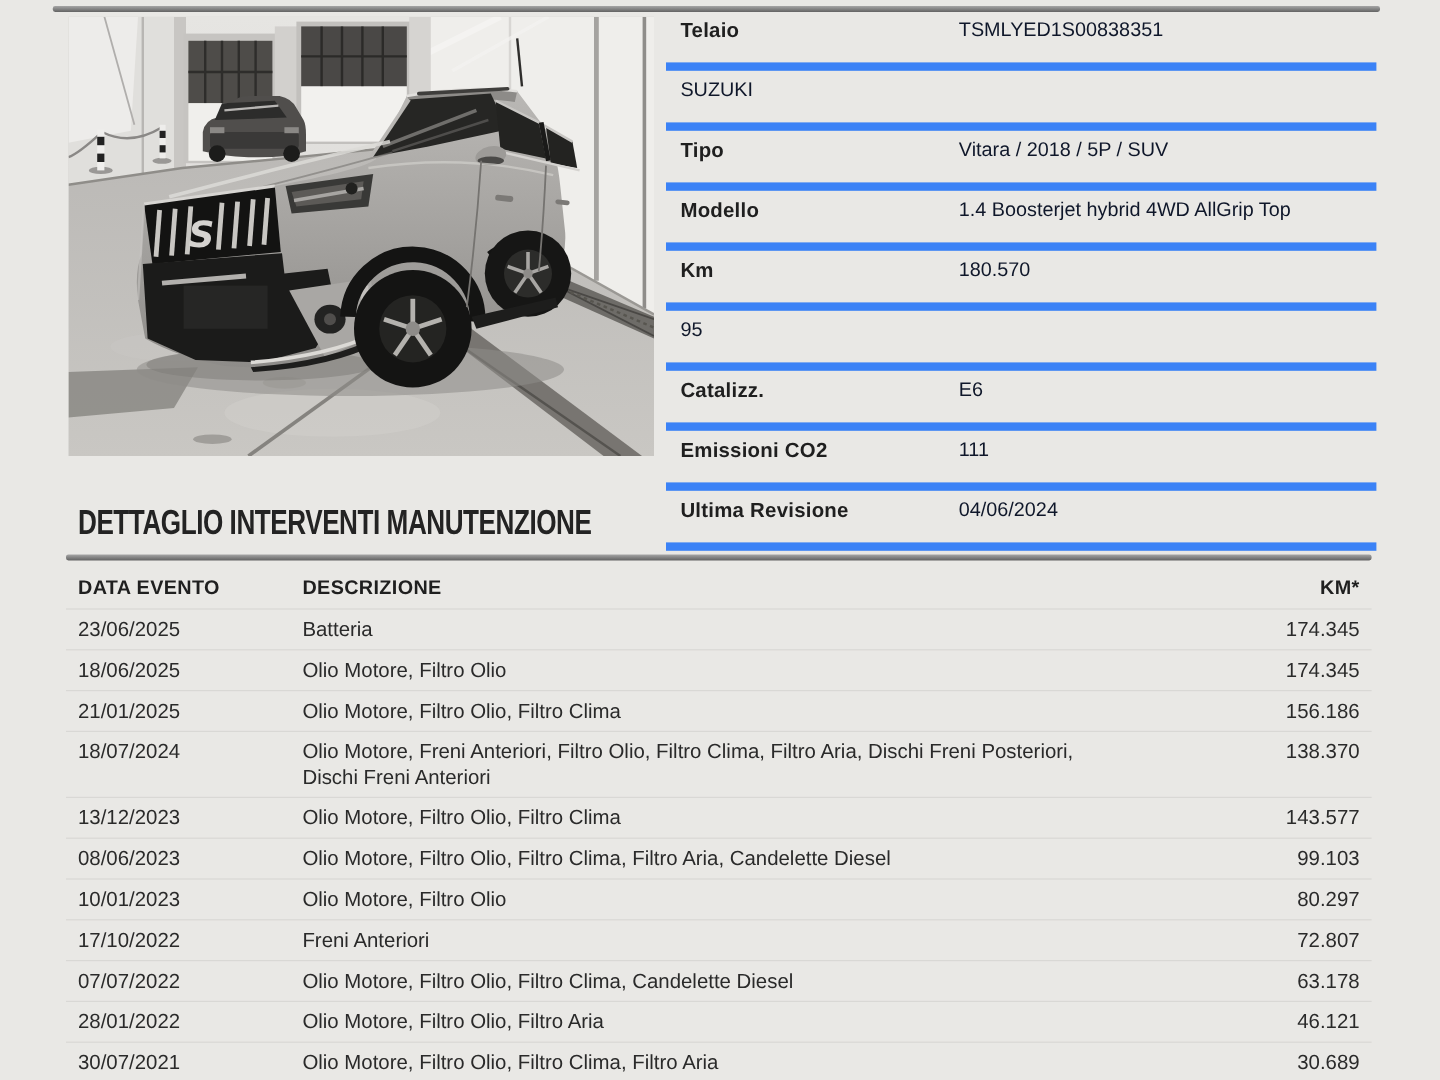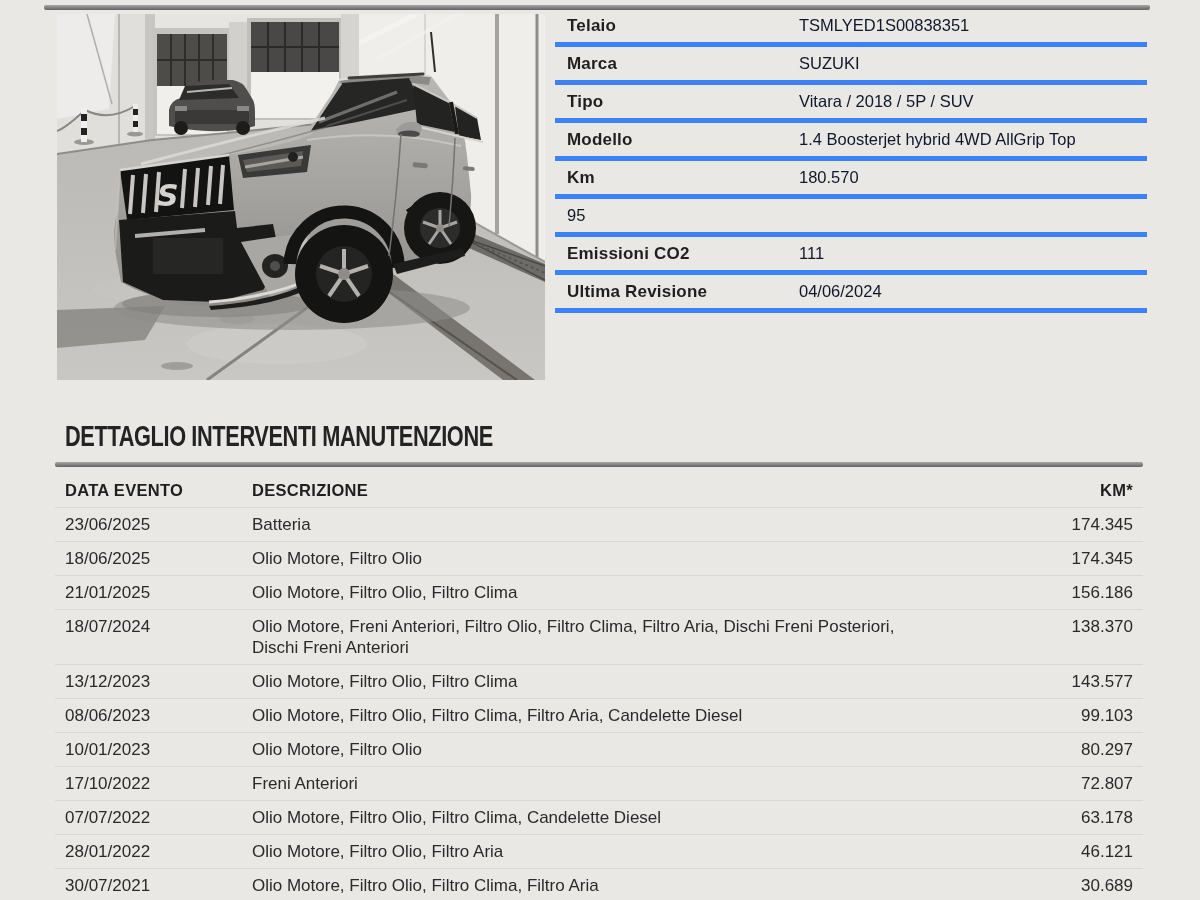--- a/index.html
+++ b/index.html
@@ -30,22 +30,22 @@
   .photo-box svg { display: block; width: 100%; height: 100%; }
 
   .spec {
     position: absolute;
     left: 555px; top: 9px;
     width: 592px;
   }
   .spec-row {
     display: flex;
     align-items: flex-start;
-    padding: 6px 4px 6px 12px;
-    border-bottom: 5px solid #3b82f6;
+    padding: 6px 4px 16px 12px;
+    border-bottom: 7px solid #3b82f6;
     line-height: 21px;
     justify-content: center;
   }
   .spec-label {
     width: 232px;
     flex: 0 0 232px;
     font-weight: bold;
     font-size: 17px;
     letter-spacing: .2px;
   }
@@ -289,37 +289,40 @@
     </g>
   </svg>
 </div>
 
 <div class="spec">
     <div class="spec-row">
       <div class="spec-label">Telaio</div>
       <div class="spec-value">TSMLYED1S00838351</div>
     </div>
     <div class="spec-row">
-      <div class="spec-label">Marca</div>
       <div class="spec-value">SUZUKI</div>
     </div>
     <div class="spec-row">
       <div class="spec-label">Tipo</div>
       <div class="spec-value">Vitara / 2018 / 5P / SUV</div>
     </div>
     <div class="spec-row">
       <div class="spec-label">Modello</div>
       <div class="spec-value">1.4 Boosterjet hybrid 4WD AllGrip Top</div>
     </div>
     <div class="spec-row">
       <div class="spec-label">Km</div>
       <div class="spec-value">180.570</div>
     </div>
     <div class="spec-row">
       <div class="spec-value">95</div>
+    </div>
+    <div class="spec-row">
+      <div class="spec-label">Catalizz.</div>
+      <div class="spec-value">E6</div>
     </div>
     <div class="spec-row">
       <div class="spec-label">Emissioni CO2</div>
       <div class="spec-value">111</div>
     </div>
     <div class="spec-row">
       <div class="spec-label">Ultima Revisione</div>
       <div class="spec-value">04/06/2024</div>
     </div>
   </div>

